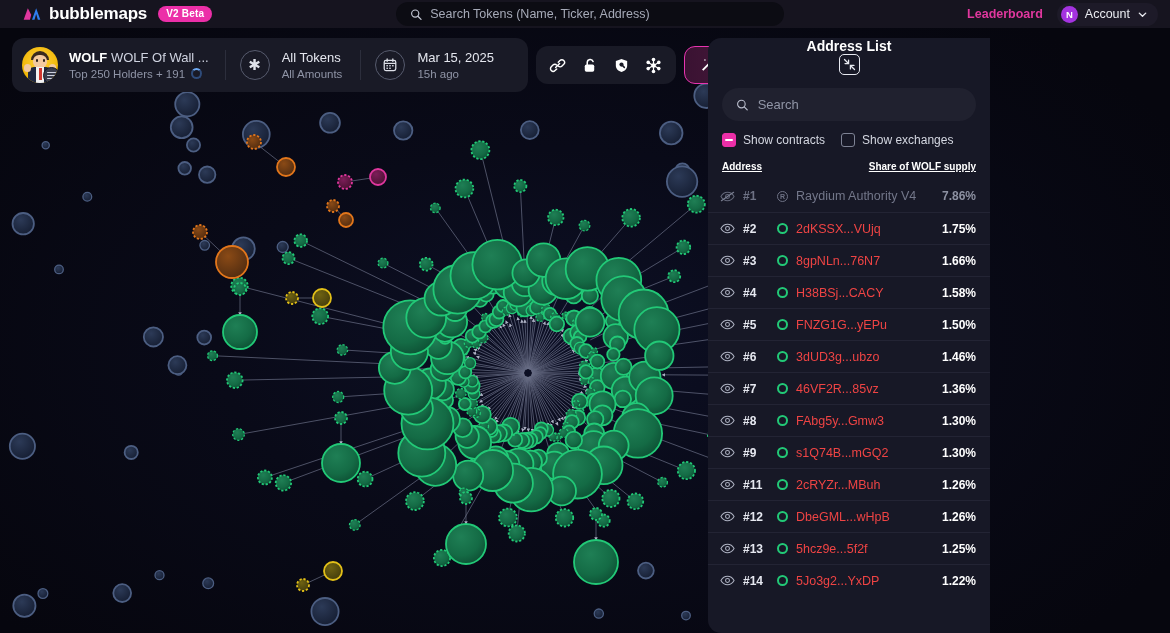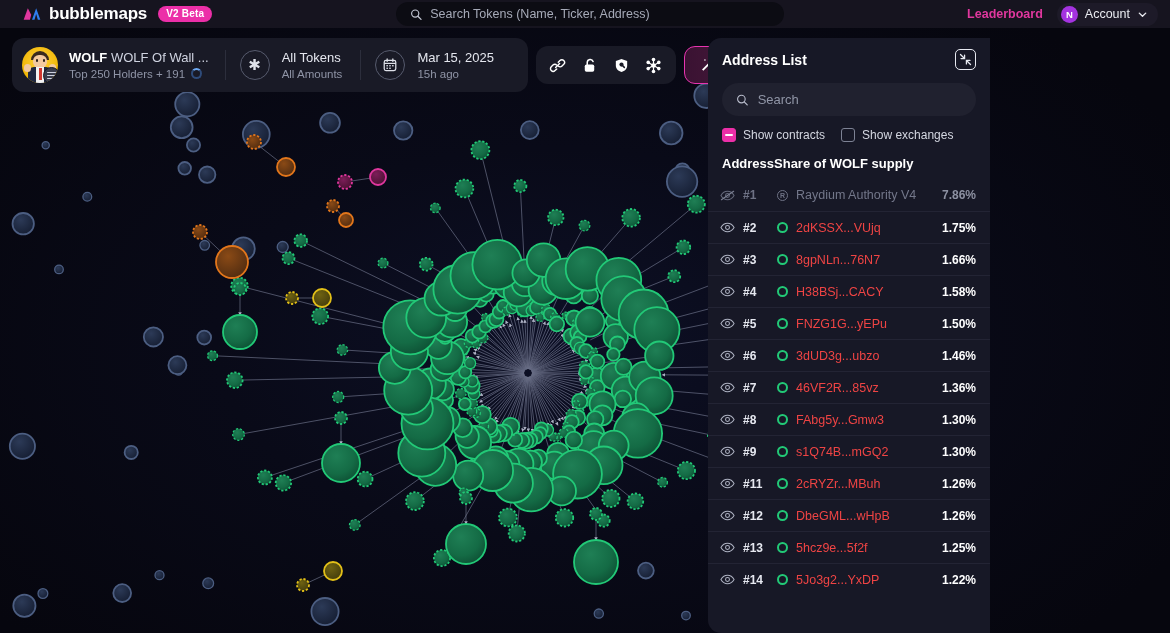--- a/index.html
+++ b/index.html
@@ -151,21 +151,22 @@
   .panel {
     position: absolute; right: 0px; top: 38px;
     width: 282px; height: 595px;
     background: #171826;
     border-radius: 13px 0 0 13px;
     z-index: 30; overflow: hidden;
     display: flex; flex-direction: column;
   }
   .panel-head {
     display: flex; align-items: center; justify-content: space-between;
-    padding: 11px 14px 0 14px;
+    padding: 0 14px 0 14px;
+    flex-direction: column;
   }
   .panel-title { font-size: 14px; font-weight: 700; color: #fff; }
   .collapse-btn {
     width: 21px; height: 21px; border-radius: 5px; border: 1.4px solid #e7e9f0;
     display: flex; align-items: center; justify-content: center; cursor: pointer;
   }
   .panel-search {
     margin: 13px 14px 0 14px; height: 33px; border-radius: 17px;
     background: #20212f; display: flex; align-items: center; gap: 9px; padding: 0 14px;
   }
@@ -180,23 +181,23 @@
   }
   .ck { display: flex; align-items: center; gap: 7px; cursor: pointer; }
   .ck .box {
     width: 14px; height: 14px; border-radius: 3px;
     border: 1.5px solid #7d8294; display: flex; align-items: center; justify-content: center;
   }
   .ck.on .box { background: #ec2fa8; border-color: #ec2fa8; }
   .ck.on .box i { width: 8px; height: 1.8px; background: #fff; border-radius: 1px; display: block; }
   .ck label { font-size: 12px; color: #d4d7e1; cursor: pointer; }
   .list-head {
-    display: flex; align-items: center; justify-content: flex-start;
+    display: flex; align-items: center; justify-content: space-between;
     padding: 4px 14px 8px 14px;
-    font-size: 13px; font-weight: 700; color: #fff;
+    font-size: 10px; font-weight: 700; color: #fff; text-decoration: underline;
   }
   .rows { flex: 1; overflow: hidden; }
   .row {
     display: flex; align-items: center; height: 32px;
     padding: 0 14px 0 12px; gap: 8px;
     border-top: 1px solid #232434; cursor: pointer;
   }
   .row:first-child { border-top: 0; }
   .row .rank { font-size: 12px; font-weight: 700; color: #e6e8f0; width: 26px; }
   .row.dim .rank { color: #6e7285; }

